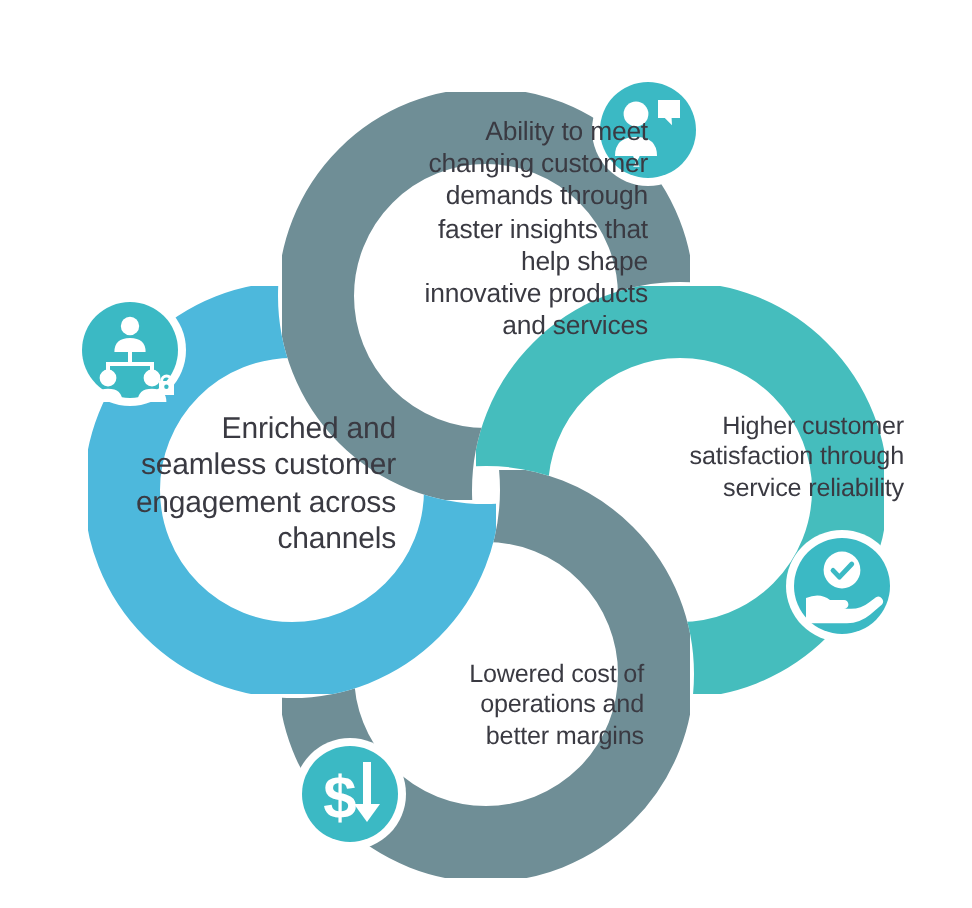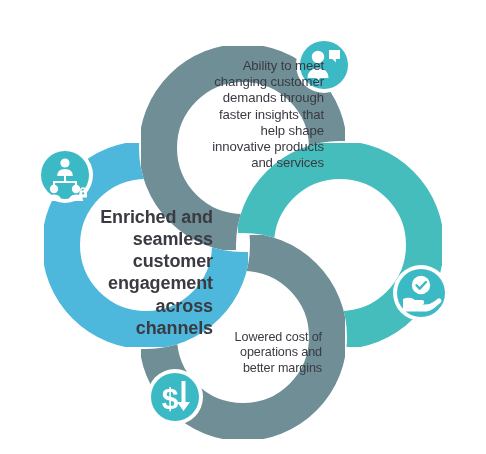--- a/index.html
+++ b/index.html
@@ -11,21 +11,21 @@
   .label{
     position:absolute;
     color:#3a3a42;
     text-align:right;
     line-height:1.23;
     letter-spacing:-0.1px;
     white-space:pre-line;
     pointer-events:none;
   }
   .label.top   {left:168px; top:58px;  width:156px; font-size:13.2px;}
-  .label.left  {left:53px;  top:206px; width:160px; font-size:18px;font-weight:bold;}
+  .label.left  {left:38px;  top:206px; width:160px; font-size:15px;}
   .label.right {left:300px; top:206px; width:152px; font-size:12.6px;}
   .label.bottom{left:170px; top:330px; width:152px; font-size:12.6px;}
 </style>
 </head>
 <body>
 
 <div id="stage">
 
   <svg width="486" height="454" viewBox="0 0 486 454">
     <defs>
@@ -121,17 +121,20 @@
 changing customer
 demands through
 faster insights that
 help shape
 innovative products
 and services</div>
   <div class="label left">Enriched and
 seamless customer
 engagement across
 channels</div>
+  <div class="label right">Higher customer
+satisfaction through
+service reliability</div>
   <div class="label bottom">Lowered cost of
 operations and
 better margins</div>
 
 </div>
 
 </body></html>

